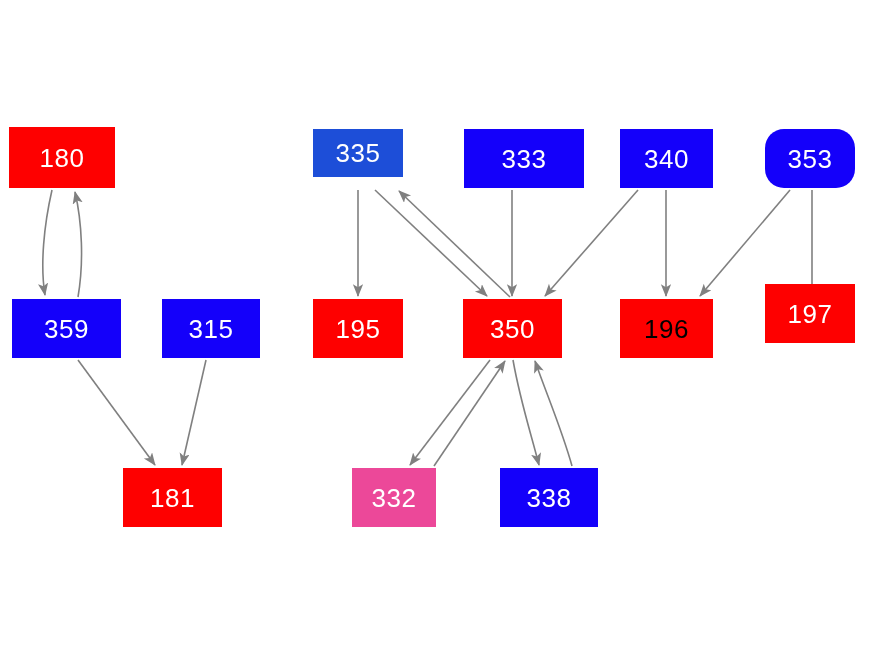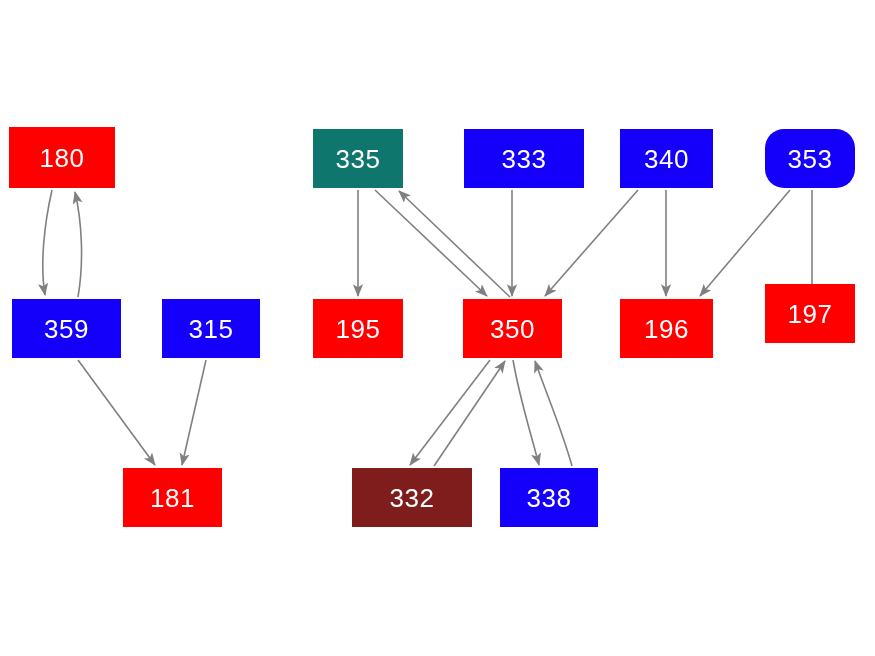--- a/index.html
+++ b/index.html
@@ -83,45 +83,45 @@
       </div>
       <div class="node" style="left: 12px; top: 299px; width: 109px; height: 59px; background: rgb(20, 0, 250);">
         <span class="node-label" style="color: rgb(255, 255, 255);">359</span>
       </div>
       <div class="node" style="left: 162px; top: 299px; width: 98px; height: 59px; background: rgb(20, 0, 250);">
         <span class="node-label" style="color: rgb(255, 255, 255);">315</span>
       </div>
       <div class="node" style="left: 123px; top: 468px; width: 99px; height: 59px; background: rgb(254, 0, 0);">
         <span class="node-label" style="color: rgb(255, 255, 255);">181</span>
       </div>
-      <div class="node" style="left: 313px; top: 129px; width: 90px; height: 59px; background: #0f766e;">
+      <div class="node" style="left: 313px; top: 129px; width: 90px; height: 48px; background: #1d4ed8;">
         <span class="node-label" style="color: rgb(255, 255, 255);">335</span>
       </div>
       <div class="node" style="left: 464px; top: 129px; width: 120px; height: 59px; background: rgb(20, 0, 250);">
         <span class="node-label" style="color: rgb(255, 255, 255);">333</span>
       </div>
       <div class="node" style="left: 620px; top: 129px; width: 93px; height: 59px; background: rgb(20, 0, 250);">
         <span class="node-label" style="color: rgb(255, 255, 255);">340</span>
       </div>
       <div class="node" style="left: 765px; top: 129px; width: 90px; height: 59px; background: rgb(20, 0, 250); border-radius: 19px;">
         <span class="node-label" style="color: rgb(255, 255, 255);">353</span>
       </div>
       <div class="node" style="left: 313px; top: 299px; width: 90px; height: 59px; background: rgb(254, 0, 0);">
         <span class="node-label" style="color: rgb(255, 255, 255);">195</span>
       </div>
       <div class="node" style="left: 463px; top: 299px; width: 99px; height: 59px; background: rgb(254, 0, 0);">
         <span class="node-label" style="color: #ffffff;">350</span>
       </div>
       <div class="node" style="left: 620px; top: 299px; width: 93px; height: 59px; background: rgb(254, 0, 0);">
-        <span class="node-label" style="color: #ffffff;">196</span>
+        <span class="node-label" style="color: #000000;">196</span>
       </div>
       <div class="node" style="left: 765px; top: 284px; width: 90px; height: 59px; background: rgb(254, 0, 0);">
         <span class="node-label" style="color: rgb(255, 255, 255);">197</span>
       </div>
-      <div class="node" style="left: 352px; top: 468px; width: 120px; height: 59px; background: #7f1d1d;">
+      <div class="node" style="left: 352px; top: 468px; width: 84px; height: 59px; background: #ec4899;">
         <span class="node-label" style="color: rgb(255, 255, 255);">332</span>
       </div>
       <div class="node" style="left: 500px; top: 468px; width: 98px; height: 59px; background: rgb(20, 0, 250);">
         <span class="node-label" style="color: rgb(255, 255, 255);">338</span>
       </div>
     </div>
 
 </div>
 
 </body></html>

